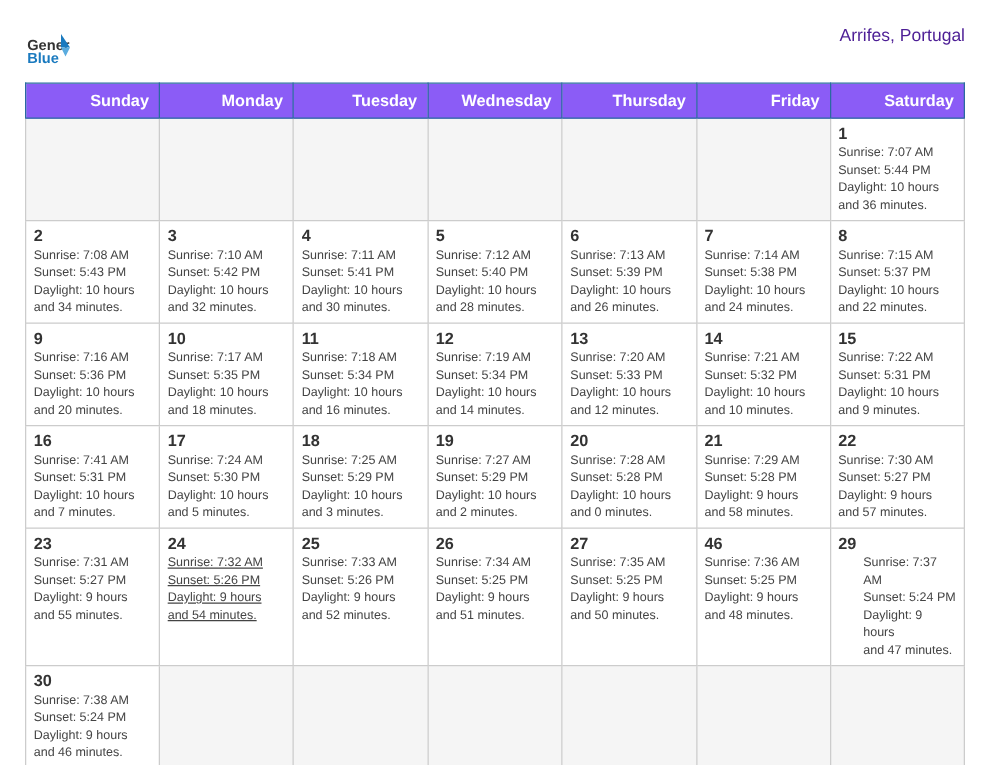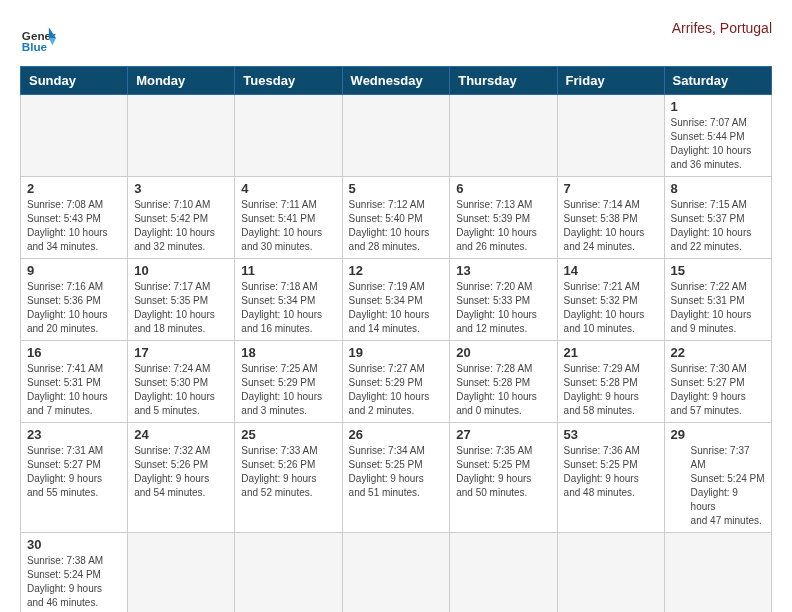--- a/index.html
+++ b/index.html
@@ -28,34 +28,34 @@
     .title-section {
       text-align: right;
     }
     .month-title {
       font-size: 32px;
       font-weight: bold;
       color: #333;
     }
     .location {
       font-size: 14px;
-      color: #7f1d1d;
+      color: #4c1d95;
     }
     .calendar {
       width: 100%;
       border-collapse: collapse;
       border: 1px solid #ccc;
     }
     .calendar th {
-      background-color: #0c4a6e;
+      background-color: #8b5cf6;
       color: #fff;
       font-size: 13px;
       font-weight: bold;
       padding: 6px 8px;
-      text-align: left;
+      text-align: right;
       border: 1px solid #2a6aa0;
     }
     .calendar td {
       vertical-align: top;
       border: 1px solid #ccc;
       padding: 4px 6px;
       width: 108px;
       min-height: 80px;
       font-size: 10.5px;
       color: #333;
@@ -281,21 +281,21 @@
       <tr>
         <td>
           <span class="day-number">23</span>
           <div class="day-info" style="white-space: pre-line;">Sunrise: 7:31 AM
 Sunset: 5:27 PM
 Daylight: 9 hours
 and 55 minutes.</div>
         </td>
         <td>
           <span class="day-number">24</span>
-          <div class="day-info" style="white-space: pre-line;">Sunrise: 7:32 AM
+          <div class="day-info" style="white-space: pre-line; text-decoration: underline;">Sunrise: 7:32 AM
 Sunset: 5:26 PM
 Daylight: 9 hours
 and 54 minutes.</div>
         </td>
         <td>
           <span class="day-number">25</span>
           <div class="day-info" style="white-space: pre-line;">Sunrise: 7:33 AM
 Sunset: 5:26 PM
 Daylight: 9 hours
 and 52 minutes.</div>
@@ -308,21 +308,21 @@
 and 51 minutes.</div>
         </td>
         <td>
           <span class="day-number">27</span>
           <div class="day-info" style="white-space: pre-line;">Sunrise: 7:35 AM
 Sunset: 5:25 PM
 Daylight: 9 hours
 and 50 minutes.</div>
         </td>
         <td>
-          <span class="day-number">53</span>
+          <span class="day-number">46</span>
           <div class="day-info" style="white-space: pre-line;">Sunrise: 7:36 AM
 Sunset: 5:25 PM
 Daylight: 9 hours
 and 48 minutes.</div>
         </td>
         <td>
           <span class="day-number">29</span>
           <div class="day-info" style="white-space: pre-line; margin-left: 20px;">Sunrise: 7:37 AM
 Sunset: 5:24 PM
 Daylight: 9 hours

